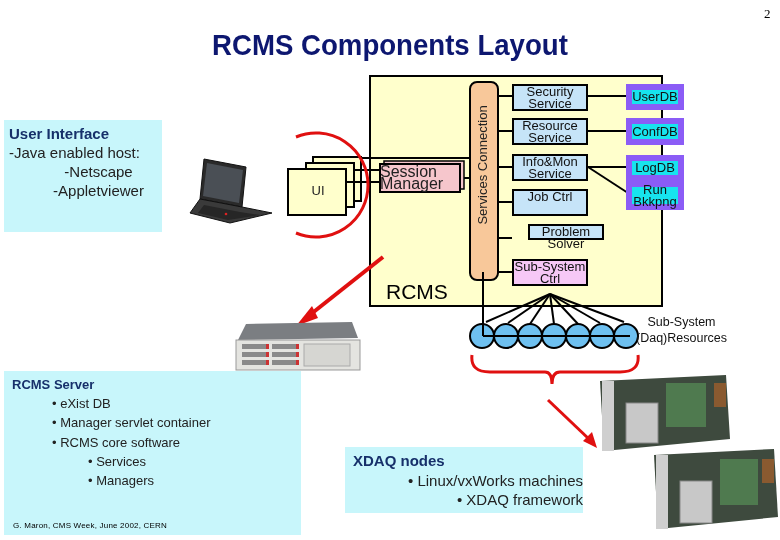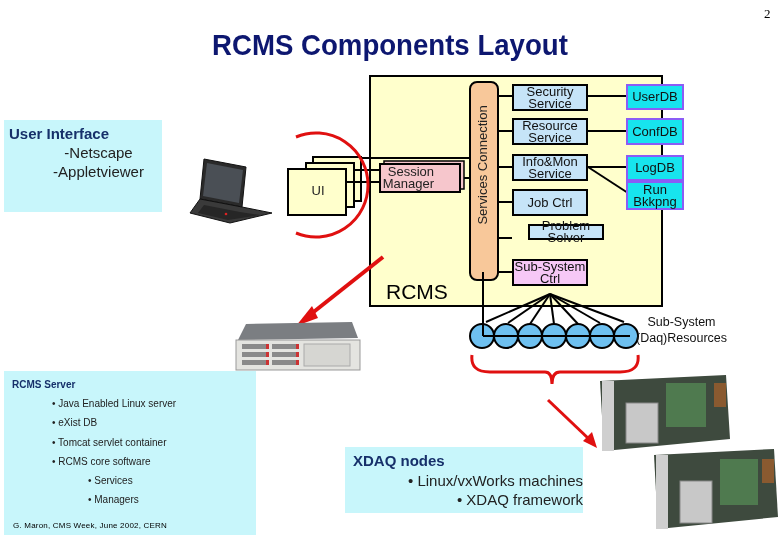--- a/index.html
+++ b/index.html
@@ -2,45 +2,46 @@
 <html><head>
   <meta charset="utf-8">
   <style>
     html, body { margin:0; padding:0; }
     body { width:780px; height:540px; position:relative; background:#ffffff; overflow:hidden; font-family:"Liberation Sans", sans-serif; }
     .abs { position:absolute; }
     #page-number { left:764px; top:6px; font-family:"Liberation Serif", serif; font-size:13px; color:#000; }
     #title { left:0; top:28px; width:780px; text-align:center; font-size:30px; font-weight:bold; color:#0d1770; transform:scaleX(0.92); }
     .infobox { background:#c8f6fb; color:#222; }
     .infobox .hd { font-weight:bold; color:#16306a; }
-    #ui-box { left:4px; top:120px; width:158px; height:92px; font-size:15px; line-height:19px; padding:4px 0 0 5px; box-sizing:border-box; }
+    #ui-box { left:4px; top:120px; width:158px; height:112px; font-size:15px; line-height:19px; padding:4px 0 0 5px; box-sizing:border-box; }
     #ui-box .l1 { padding-left:0; }
     #ui-box .l2 { padding-left:26px;text-align:center; }
-    #server-box { left:4px; top:371px; width:252px; height:164px; font-size:10px; line-height:19.2px; padding:4px 0 0 8px; box-sizing:border-box; }
+    #server-box { left:4px; top:371px; width:297px; height:164px; font-size:13px; line-height:19.2px; padding:4px 0 0 8px; box-sizing:border-box; }
     #server-box .b1 { padding-left:40px; }
     #server-box .b2 { padding-left:76px; }
     #footer { left:6px; top:521px; font-size:8px; color:#000; letter-spacing:0.2px;margin-left:7px; }
     #xdaq-box { left:345px; top:447px; width:238px; height:66px; font-size:15px; line-height:19.5px; padding:4px 0 0 8px; box-sizing:border-box; }
     #xdaq-box .b1 { padding-left:38px;text-align:right; }
-    .svc { position:absolute; background:#c6e4f8; border:2px solid #000; box-sizing:border-box; font-size:13px; line-height:12px; text-align:center; color:#111; display:flex; align-items:center; justify-content:center; }
-    .db { position:absolute; background:#17e4ee; border:2px solid #8b5cf6; box-sizing:border-box; font-size:13px; line-height:12px; text-align:center; color:#111; display:flex; align-items:center; justify-content:center; }
+    .svc { position:absolute; background:#c6e4f8; border:2px solid #000; box-sizing:border-box; font-size:13px; line-height:12px; text-align:center; color:#111; display:flex; justify-content:center; }
+    .db { position:absolute; background:#17e4ee; border:6px solid #8b5cf6; box-sizing:border-box; font-size:13px; line-height:12px; text-align:center; color:#111; display:flex; align-items:center; justify-content:center; }
     .subsys { background:#f6c8f6; }
     #rcms-label { left:386px; top:280px; font-size:21px; color:#000; }
     #svc-conn-label { left:482px; top:165px; font-size:13px; color:#222; transform:translate(-50%,-50%) rotate(-90deg); white-space:nowrap; }
     #subsys-res { left:636px; top:314px; font-size:12.5px; line-height:16px; text-align:center; color:#111; }
     .photo { position:absolute; }
   </style>
 </head>
 <body>
 
 <div id="page-number" class="abs">2</div>
 <div id="title" class="abs">RCMS Components Layout</div>
 
 <div id="ui-box" class="abs infobox">
   <div class="hd">User Interface</div>
+  <div class="l1">-Java enabled host:</div>
   <div class="l2">-Netscape</div>
   <div class="l2">-Appletviewer</div>
 </div>
 
 <svg class="photo" style="left:184px;top:157px" width="92" height="72">
   <polygon points="20,2 62,10 58,50 16,42" fill="#2a2a2a" stroke="#111" stroke-width="1"></polygon>
   <polygon points="23,6 59,13 55,46 19,39" fill="#4a4f55"></polygon>
   <polygon points="16,42 58,50 88,56 46,66 6,56" fill="#3a3a3a" stroke="#111" stroke-width="1"></polygon>
   <polygon points="20,48 56,55 76,58 44,63 14,56" fill="#262626"></polygon>
   <circle cx="42" cy="57" r="1.3" fill="#d22"></circle>
@@ -110,21 +111,21 @@
   <line x1="483" y1="272" x2="483" y2="336" stroke="#000" stroke-width="2"></line>
   <line x1="483" y1="336" x2="630" y2="336" stroke="#000" stroke-width="2"></line>
 
   <path d="M 472,355 Q 470,372 490,372 L 545,372 Q 552,372 552,384 Q 552,372 560,372 L 620,372 Q 640,372 638,355" fill="none" stroke="#e01010" stroke-width="3"></path>
 
   <line x1="548" y1="400" x2="590" y2="440" stroke="#e01010" stroke-width="3"></line>
   <polygon points="597,448 583,441 592,432" fill="#e01010"></polygon>
 </svg>
 
 <div class="abs" style="left:292px;top:183px;width:52px;text-align:center;font-size:13px;color:#222">UI</div>
-<div class="abs" style="left:380px;top:166px;width:54px;text-align:right;font-size:13px;line-height:12px;color:#222">
+<div class="abs" style="left:380px;top:166px;width:54px;text-align:center;font-size:16px;line-height:12px;color:#222">
   <div>Session</div>
   <div>Manager</div>
 </div>
 <div id="svc-conn-label" class="abs">Services Connection</div>
 <div id="rcms-label" class="abs">RCMS</div>
 
 <div class="svc" style="left:512px;top:84px;width:76px;height:27px">
   <div>
       <div>Security</div>
       <div>Service</div>
@@ -211,23 +212,22 @@
 <svg class="photo" style="left:650px;top:447px" width="130" height="86">
   <polygon points="4,8 124,2 128,70 8,82" fill="#3e4a3e"></polygon>
   <rect x="6" y="8" width="12" height="74" fill="#cfcfcf"></rect>
   <rect x="30" y="34" width="32" height="42" fill="#c8c8c8" stroke="#888"></rect>
   <rect x="70" y="12" width="38" height="46" fill="#4f7a4f"></rect>
   <rect x="112" y="12" width="12" height="24" fill="#8a5a30"></rect>
 </svg>
 
 <div id="server-box" class="abs infobox">
   <div class="hd">RCMS Server</div>
-  <div class="b1">• <span>Java Enabled Linux server</span></div>
   <div class="b1">• <span>eXist DB</span></div>
-  <div class="b1">• <span>Tomcat servlet container</span></div>
+  <div class="b1">• <span>Manager servlet container</span></div>
   <div class="b1">• <span>RCMS core software</span></div>
   <div class="b2">• <span>Services</span></div>
   <div class="b2">• <span>Managers</span></div>
 </div>
 <div id="footer" class="abs">G. Maron, CMS Week, June 2002, CERN</div>
 
 <div id="xdaq-box" class="abs infobox">
   <div class="hd">XDAQ nodes</div>
   <div class="b1">• <span>Linux/vxWorks machines</span></div>
   <div class="b1">• <span>XDAQ framework</span></div>

